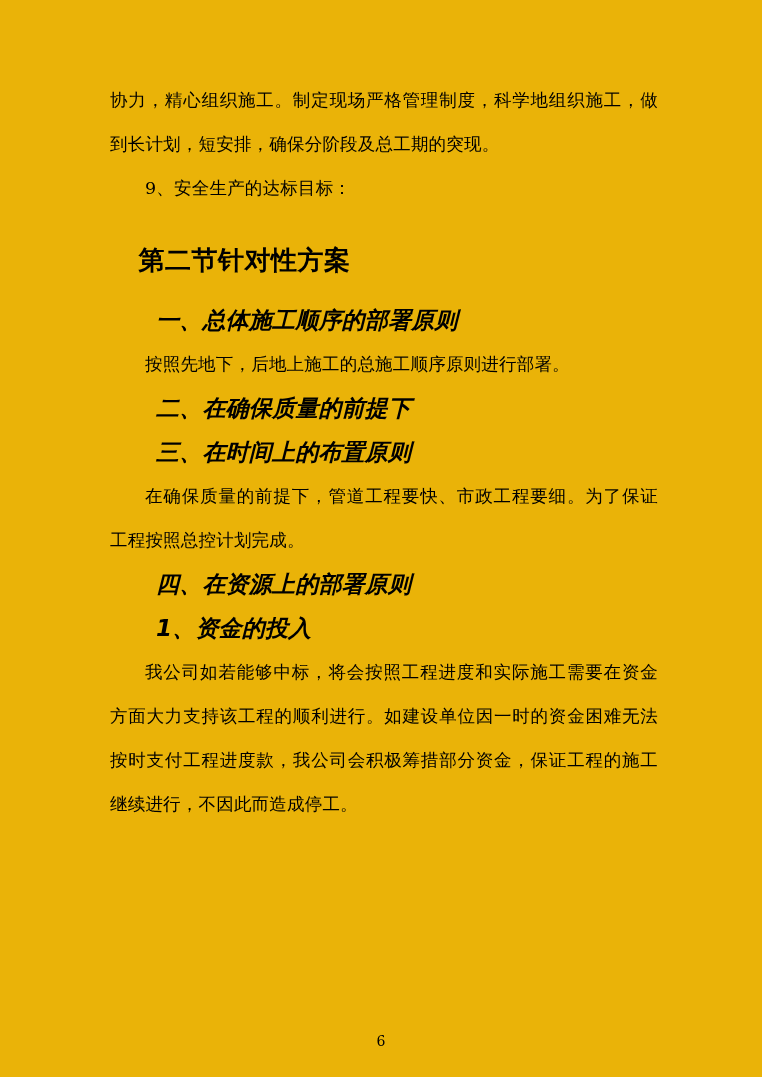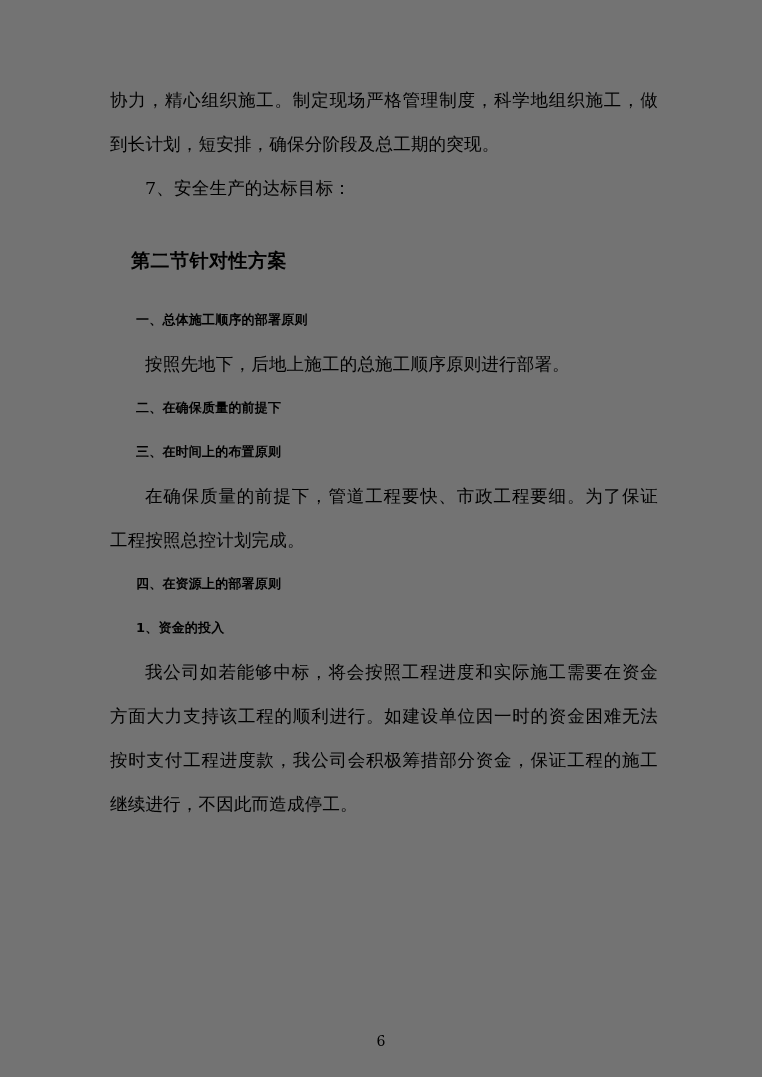--- a/index.html
+++ b/index.html
@@ -13,74 +13,75 @@
     font-family: "DejaVu Serif", "Liberation Serif", serif;
     color: #000000;
     position: relative;
     overflow: hidden;
   }
   .page {
     position: absolute;
     left: 0; top: 0;
     width: 762px;
     height: 1077px;
-    background: #737373;
+    background: #eab308;
     box-sizing: border-box;
     padding: 78px 104px 0 110px;
   }
   .doc-body {
     font-size: 17.5px;
     line-height: 44px;
     letter-spacing: 0.2px;
     text-align: justify;
     text-justify: inter-ideograph;
   }
   .para {
     margin: 0;
     text-indent: 2em;
   }
   .para.noindent {
     text-indent: 0;
   }
   .section-heading {
     margin: 30px 0 18px 0;
-    font-size: 19px;
+    font-size: 26px;
     font-weight: bold;
     font-family: "DejaVu Sans", "Liberation Sans", sans-serif;
     text-indent: 1.1em;
     line-height: 40px;
     letter-spacing: 0.5px;
   }
   .sub-heading {
     margin: 0;
     text-indent: 2em;
     font-weight: bold;
     font-family: "DejaVu Sans", "Liberation Sans", sans-serif;
-    font-size: 13px;
+    font-size: 23px;
     line-height: 44px;
+    font-style: italic;
   }
   .page-number {
     position: absolute;
     left: 0;
     right: 0;
     bottom: 28px;
     text-align: center;
     font-size: 14px;
     font-family: "DejaVu Serif", "Liberation Serif", serif;
     color: #000;
   }
 </style>
 </head>
 <body>
 
 <div class="page">
   <div class="doc-body">
 
     <p class="para noindent">协力，精心组织施工。制定现场严格管理制度，科学地组织施工，做到长计划，短安排，确保分阶段及总工期的突现。</p>
-    <p class="para">7、安全生产的达标目标：</p>
+    <p class="para">9、安全生产的达标目标：</p>
 
     <h2 class="section-heading">第二节针对性方案</h2>
 
     <p class="sub-heading">一、总体施工顺序的部署原则</p>
     <p class="para">按照先地下，后地上施工的总施工顺序原则进行部署。</p>
 
     <p class="sub-heading">二、在确保质量的前提下</p>
 
     <p class="sub-heading">三、在时间上的布置原则</p>
     <p class="para">在确保质量的前提下，管道工程要快、市政工程要细。为了保证工程按照总控计划完成。</p>

